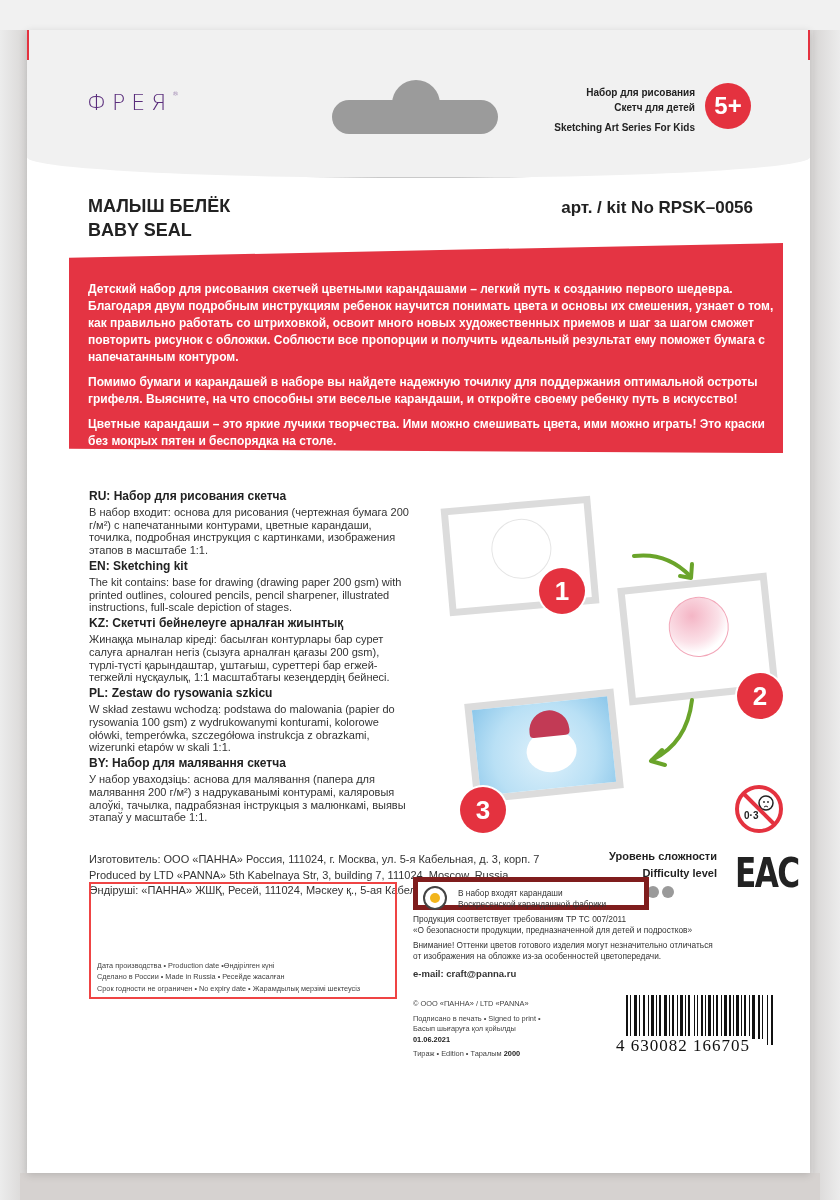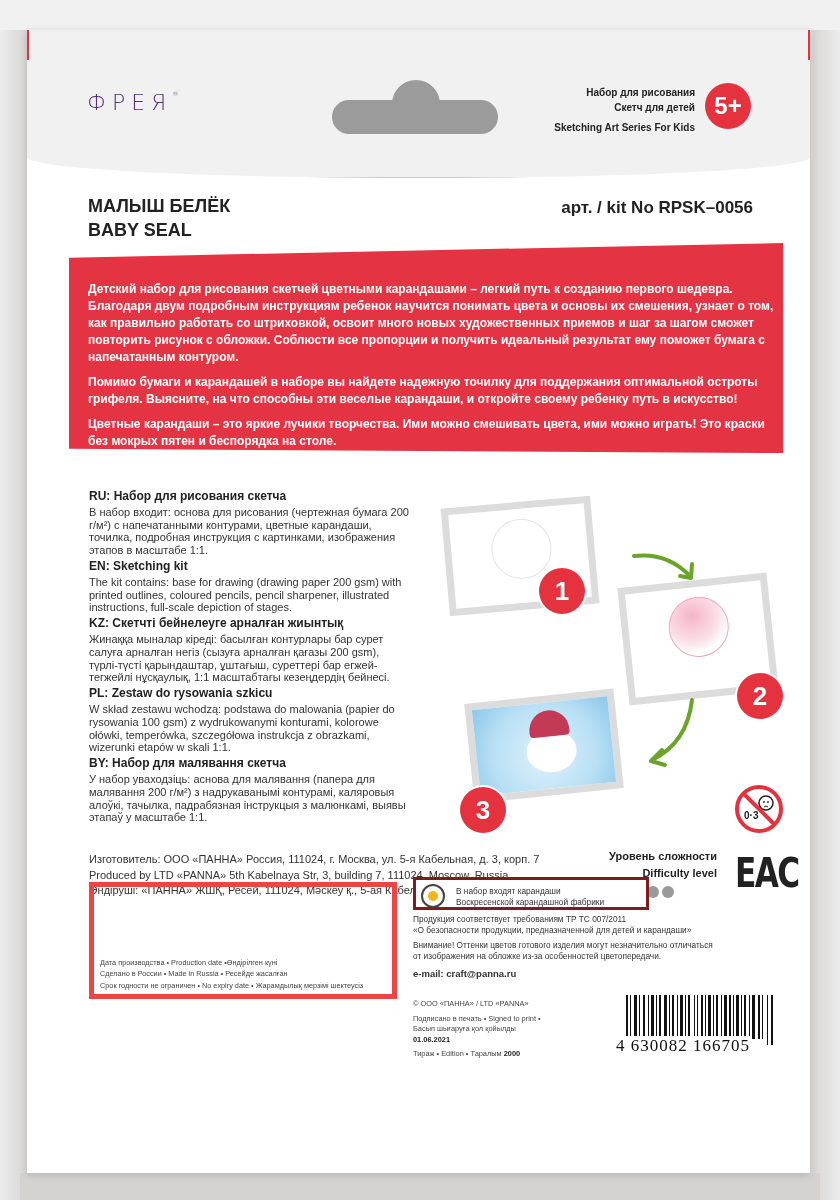--- a/index.html
+++ b/index.html
@@ -65,24 +65,24 @@
 
   .no-kids { position: absolute; left: 707px; top: 754px; width: 50px; height: 50px; }
   .difficulty { position: absolute; left: 562px; top: 818px; width: 128px; text-align: right; font-size: 11px; font-weight: bold; line-height: 17px; color: #222; }
   .dots { display: flex; justify-content: center; gap: 3px; margin-top: 4px; }
   .dot { width: 12px; height: 12px; border-radius: 50%; background: #9a9a9a; }
   .dot.on { background: #e4323f; }
   .eac { position: absolute; left: 708px; top: 820px; font-size: 40px; font-weight: bold; letter-spacing: -2px; color: #222; transform: scaleX(0.78); transform-origin: left top; font-family: "DejaVu Sans", sans-serif; }
 
   .maker { position: absolute; left: 62px; top: 822px; font-size: 11px; line-height: 15.5px; color: #333; }
 
-  .date-box { position: absolute; left: 62px; top: 852px; width: 308px; height: 117px; border: 5px solid #ef4444; }
+  .date-box { position: absolute; left: 62px; top: 852px; width: 308px; height: 117px; border: 2px solid #ef4444; }
   .date-box .lines { position: absolute; left: 6px; bottom: 3px; font-size: 7.3px; line-height: 11.5px; color: #444; }
 
-  .pencil-box { position: absolute; left: 386px; top: 847px; width: 236px; height: 33px; border: 3px solid #7f1d1d; background: #fff; }
+  .pencil-box { position: absolute; left: 386px; top: 847px; width: 236px; height: 33px; border: 5px solid #7f1d1d; background: #fff; }
   .pencil-logo { position: absolute; left: 5px; top: 4px; width: 24px; height: 24px; border-radius: 50%; background: #fff; border: 2px solid #444; }
   .pencil-logo::after { content: ""; position: absolute; left: 5px; top: 5px; width: 10px; height: 10px; border-radius: 50%; background: #f2b51b; }
   .pencil-text { position: absolute; left: 40px; top: 6px; font-size: 8.3px; line-height: 11.3px; color: #333; }
 
   .right-info { position: absolute; left: 386px; top: 884px; width: 390px; font-size: 8.3px; line-height: 11px; color: #333; }
   .right-info p { margin-bottom: 4px; }
   .right-info .email { font-weight: bold; font-size: 9.5px; margin-top: 6px; margin-bottom: 20px; }
   .right-info .small { font-size: 7.4px; line-height: 10.5px; color: #444; }
   .right-info .bold { font-weight: bold; color: #222; }
 
@@ -204,21 +204,21 @@
     <div class="pencil-logo"></div>
     <div class="pencil-text">
       <div>В набор входят карандаши</div>
       <div>Воскресенской карандашной фабрики</div>
     </div>
   </div>
 
   <div class="right-info">
     <p>
       <span>Продукция соответствует требованиям ТР ТС 007/2011</span><br>
-      <span>«О безопасности продукции, предназначенной для детей и карандаши»</span>
+      <span>«О безопасности продукции, предназначенной для детей и подростков»</span>
     </p>
     <p>
       <span>Внимание! Оттенки цветов готового изделия могут незначительно отличаться</span><br>
       <span>от изображения на обложке из-за особенностей цветопередачи.</span>
     </p>
     <div class="email">e-mail: craft@panna.ru</div>
     <div class="small" style="margin-bottom:4px;">© ООО «ПАННА» / LTD «PANNA»</div>
     <div class="small">
       <span>Подписано в печать • Signed to print •</span><br>
       <span>Басып шығаруға қол қойылды</span><br>

